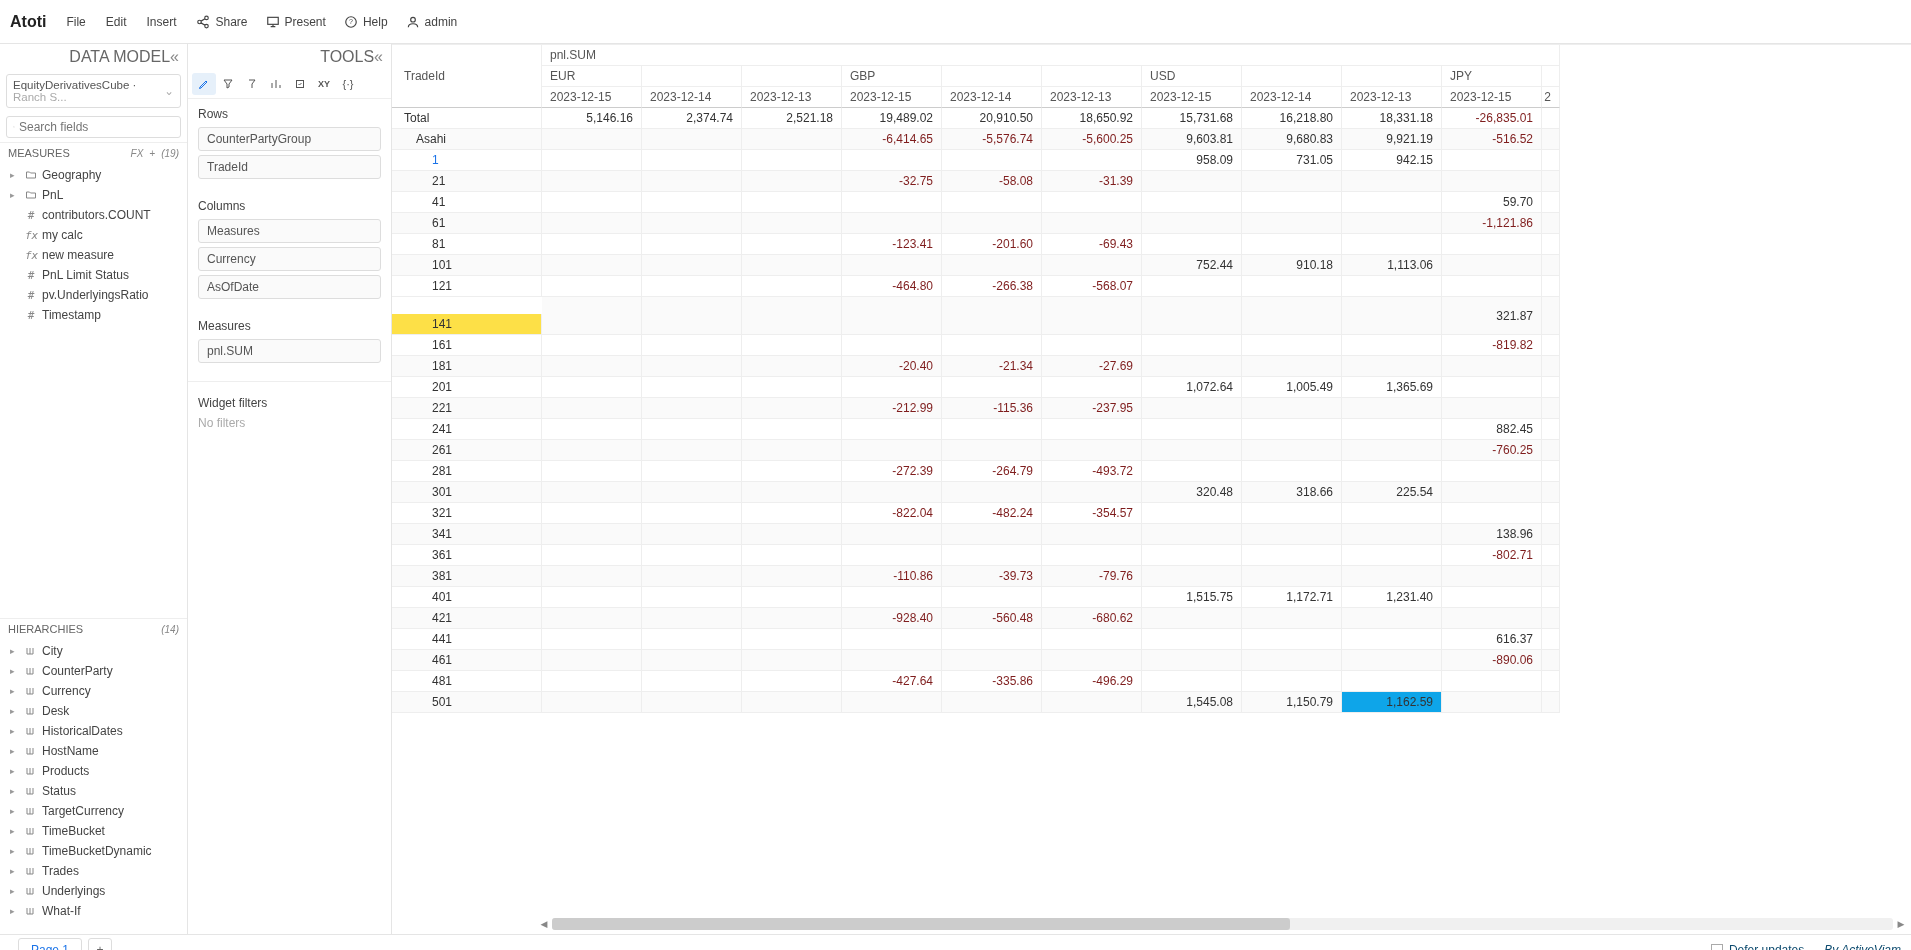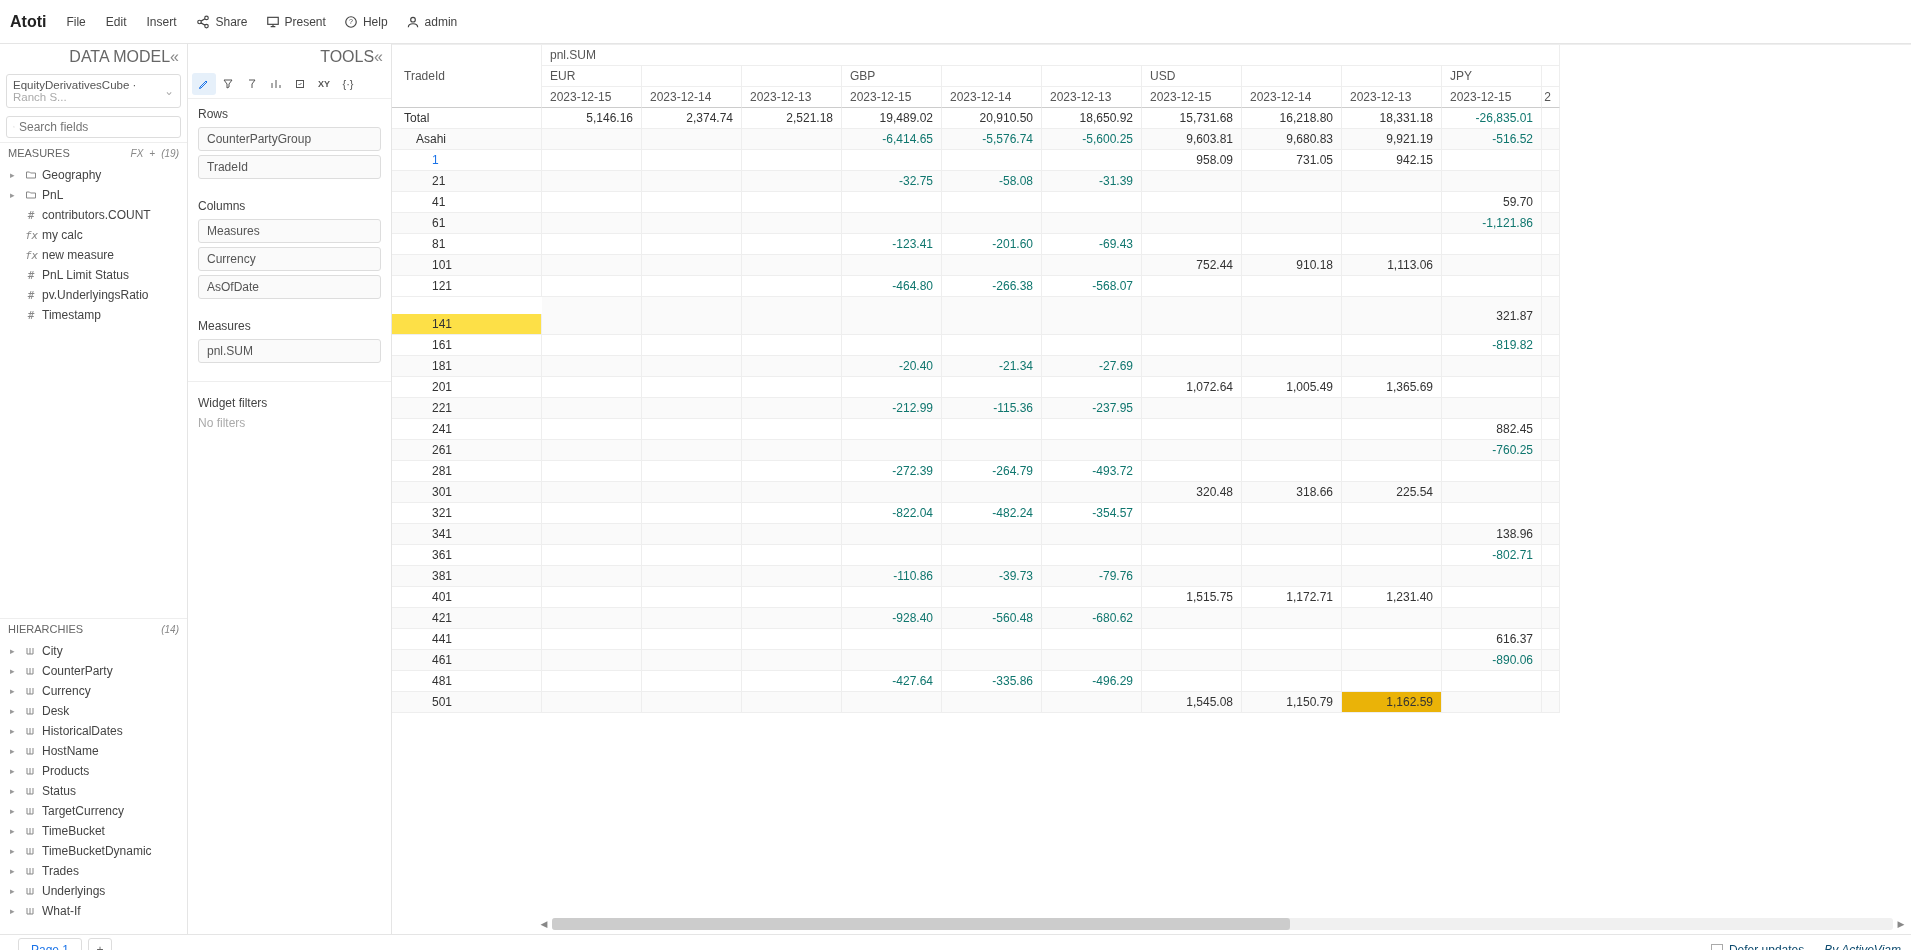--- a/index.html
+++ b/index.html
@@ -38,21 +38,21 @@
 .chip { border: 1px solid #ddd; border-radius: 3px; padding: 4px 8px; margin-bottom: 4px; font-size: 12px; color: #555; background: #fafafa; cursor: grab; }
 .no-filters { color: #aaa; font-size: 12px; }
 .divider { border-top: 1px solid #eee; margin: 6px 0; }
 
 .main { flex: 1; display: flex; flex-direction: column; overflow: hidden; }
 .title-area { padding: 12px 18px 8px 18px; color: #bbb; font-size: 15px; }
 .grid-wrap { flex: 1; overflow: hidden; position: relative; border-top: 1px solid #eee; }
 .grid { display: grid; font-size: 12px; }
 .gcell { border-right: 1px solid #eee; border-bottom: 1px solid #eee; padding: 3px 8px; white-space: nowrap; overflow: hidden; text-overflow: ellipsis; display: flex; align-items: center; }
 .gcell.num { justify-content: flex-end; font-variant-numeric: tabular-nums; }
-.gcell.neg { color: #0f766e; }
+.gcell.neg { color: #7f1d1d; }
 .gcell.hdr { background: #fff; color: #555; font-weight: 400; }
 .gcell.rowhdr { padding-left: 12px; }
 .gcell.indent1 { padding-left: 24px; }
 .gcell.indent2 { padding-left: 40px; color: #1a73e8; }
 .gcell.indent2b { padding-left: 40px; }
 .hscroll { height: 12px; background: #f0f0f0; position: relative; margin: 0 18px 4px 160px; border-radius: 3px; }
 .hscroll .thumb { position: absolute; left: 0; width: 55%; top: 0; bottom: 0; background: #ccc; border-radius: 3px; }
 .hscroll .arr { position: absolute; top: 0; width: 12px; height: 12px; display:flex;align-items:center;justify-content:center;color:#888;font-size:9px;}
 .hscroll .arr.l { left: -14px; }
 .hscroll .arr.r { right: -14px; }
@@ -733,21 +733,21 @@
           <div class="gcell num"></div>
           <div class="gcell rowhdr indent2b" style="background: rgb(250, 250, 250);">501</div>
           <div class="gcell num" style="background: rgb(250, 250, 250);"></div>
           <div class="gcell num" style="background: rgb(250, 250, 250);"></div>
           <div class="gcell num" style="background: rgb(250, 250, 250);"></div>
           <div class="gcell num" style="background: rgb(250, 250, 250);"></div>
           <div class="gcell num" style="background: rgb(250, 250, 250);"></div>
           <div class="gcell num" style="background: rgb(250, 250, 250);"></div>
           <div class="gcell num" style="background: rgb(250, 250, 250);">1,545.08</div>
           <div class="gcell num" style="background: rgb(250, 250, 250);">1,150.79</div>
-          <div class="gcell num" style="background: #eab308; text-align: right;">1,162.59</div>
+          <div class="gcell num" style="background: #0ea5e9; text-align: right;">1,162.59</div>
           <div class="gcell num" style="background: rgb(250, 250, 250);"></div>
           <div class="gcell num" style="background: rgb(250, 250, 250);"></div>
         </div>
     </div>
     <div class="hscroll">
       <div class="arr l">◀</div>
       <div class="thumb"></div>
       <div class="arr r">▶</div>
     </div>
   </div>

